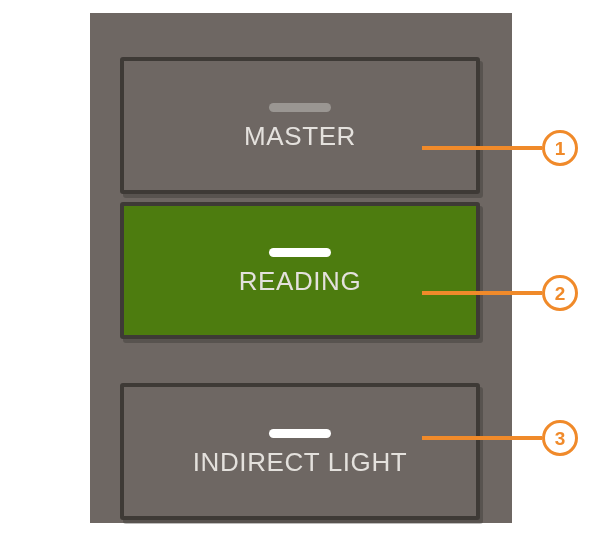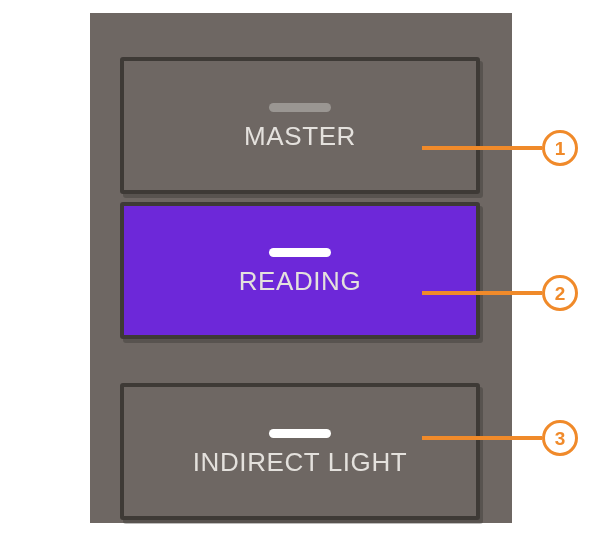--- a/index.html
+++ b/index.html
@@ -101,21 +101,21 @@
 
 <div id="stage">
 
   <div class="panel" style="background: rgb(110, 103, 99);"></div>
 
   <div class="btn btn-1" style="background: rgb(110, 103, 99); border-color: rgb(62, 58, 54);">
     <div class="led" style="background: rgb(154, 150, 146);"></div>
     <div class="btn-label" style="color: rgb(228, 225, 221);">MASTER</div>
   </div>
 
-  <div class="btn btn-2" style="background: #6d28d9; border-color: rgb(62, 58, 54);">
+  <div class="btn btn-2" style="background: #4d7c0f; border-color: rgb(62, 58, 54);">
     <div class="led" style="background: rgb(255, 255, 255);"></div>
     <div class="btn-label" style="color: rgb(228, 225, 221);">READING</div>
   </div>
 
   <div class="btn btn-3" style="background: rgb(110, 103, 99); border-color: rgb(62, 58, 54);">
     <div class="led" style="background: rgb(255, 255, 255);"></div>
     <div class="btn-label" style="color: rgb(228, 225, 221);">INDIRECT LIGHT</div>
   </div>
 
   <div class="callout-line cl-1" style="background: rgb(240, 138, 42);"></div>

